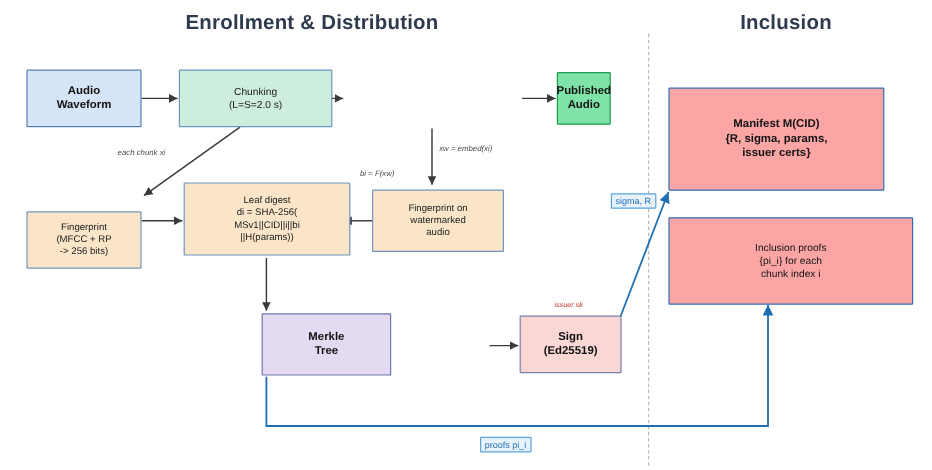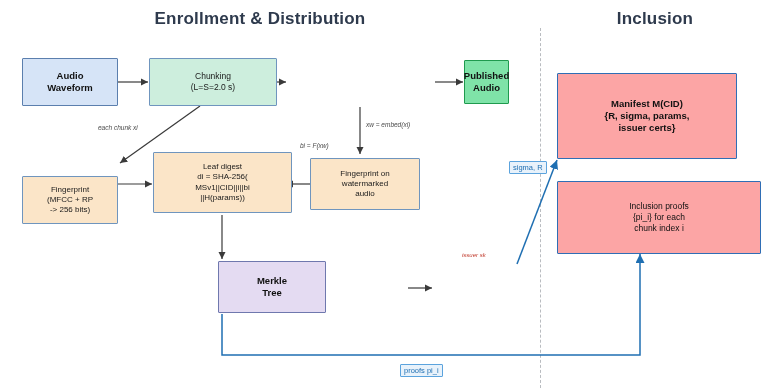--- a/index.html
+++ b/index.html
@@ -163,20 +163,24 @@
 watermarked
 audio</span>
   </div>
 
   <div class="node n-purple bold" style="left:170px; top:261px; width:108px; height:52px;margin-left:48px;">
     <span class="lbl">Merkle
 Tree</span>
   </div>
 
 
+  <div class="node n-pink bold" style="left:433px; top:263px; width:85px; height:48px;">
+    <span class="lbl">Sign
+(Ed25519)</span>
+  </div>
 
   <div class="node n-repo bold" style="left:557px; top:73px; width:180px; height:86px;">
     <span class="lbl">Manifest M(CID)
 {R, sigma, params,
 issuer certs}</span>
   </div>
 
   <div class="node n-repo reg9" style="left:557px; top:181px; width:204px; height:73px;">
     <span class="lbl">Inclusion proofs
 {pi_i} for each

